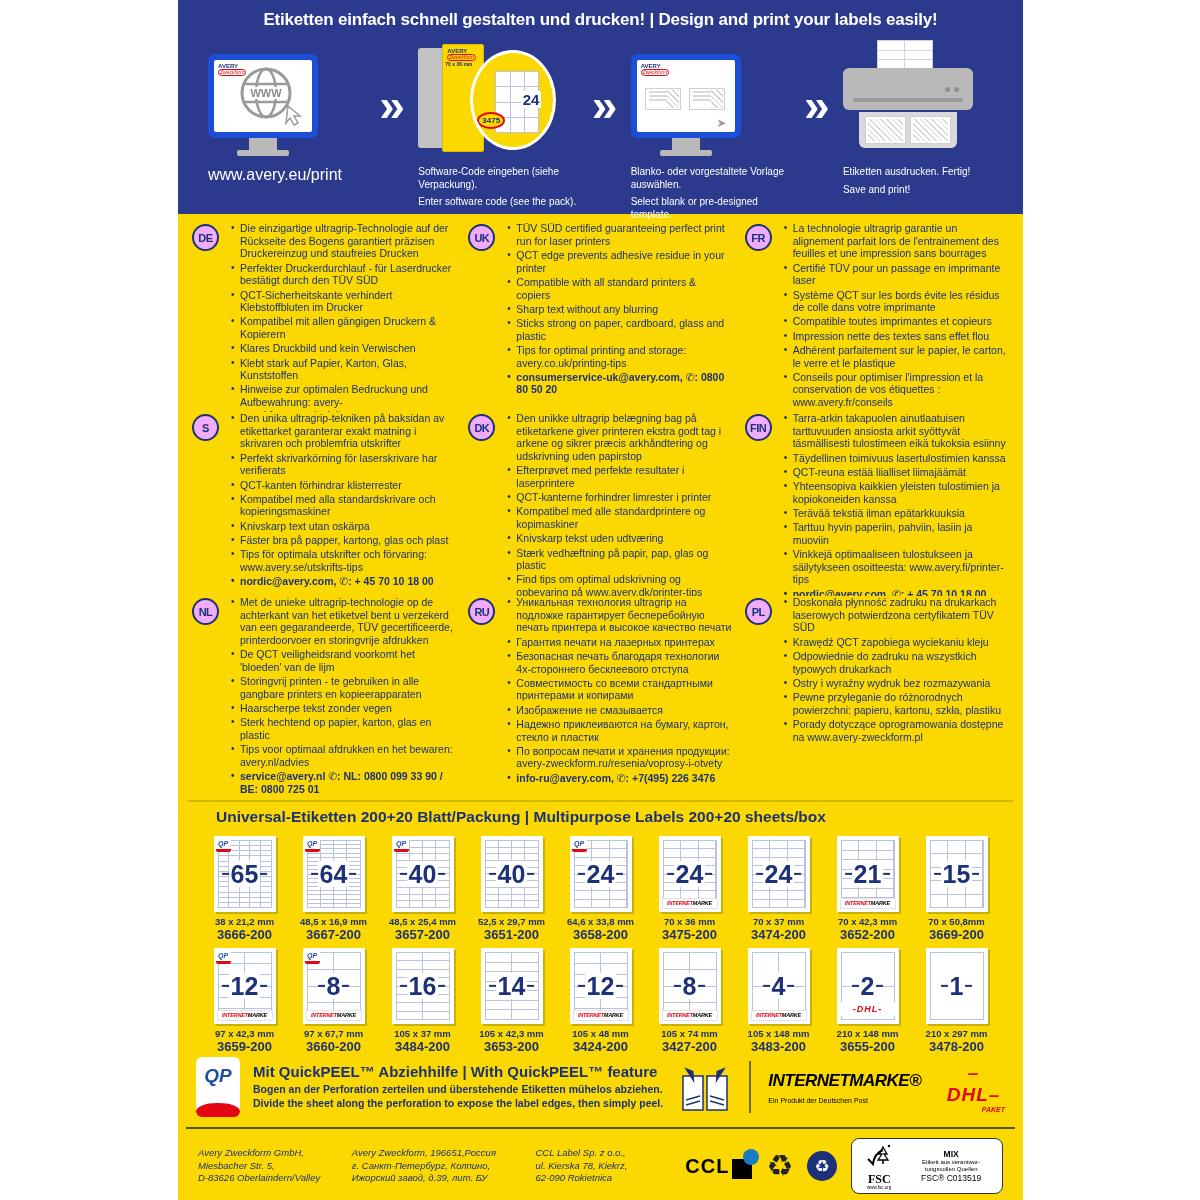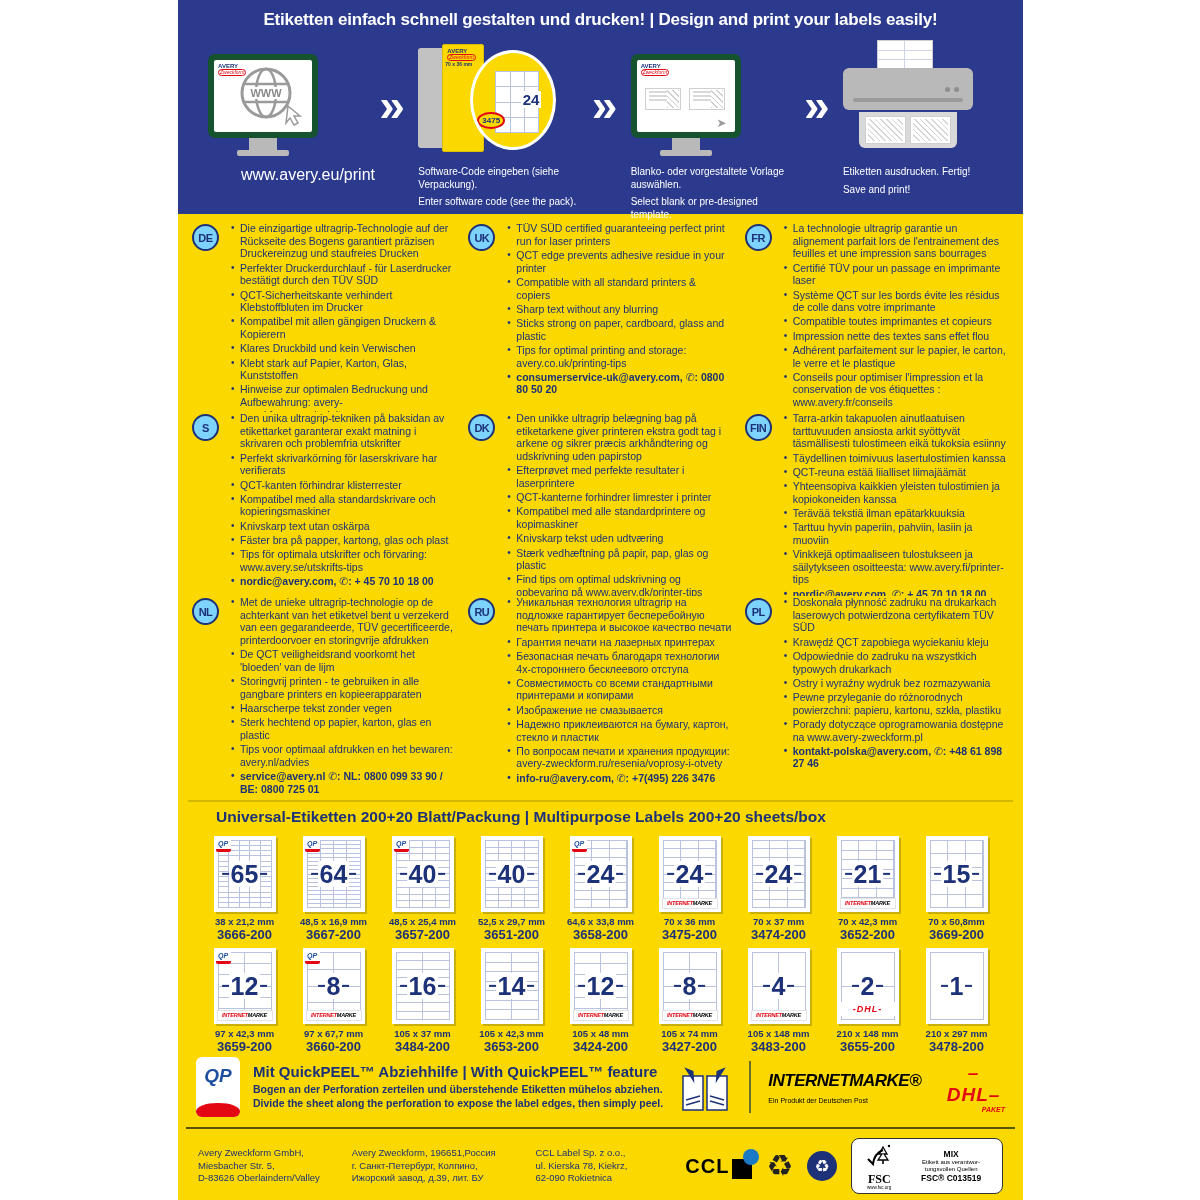--- a/index.html
+++ b/index.html
@@ -7,27 +7,27 @@
   .page { position:relative; width:1132px; height:1200px; background:#fff; overflow:hidden; }
   .content { position:absolute; left:178px; top:0; width:845px; height:1200px; background:#fbd900; }
 
   
   .hdr { position:absolute; top:0; left:0; width:100%; height:214px; background:#2b3a8c; color:#fff; padding:10px 16px 0; }
   .hdr-title { text-align:center; font-size:17px; font-weight:bold; letter-spacing:-0.2px; }
   .steps { display:flex; justify-content:space-between; align-items:flex-start; margin-top:8px; padding:0 14px; }
   .step { display:flex; flex-direction:column; }
   .iconbox { height:118px; display:flex; align-items:flex-end; }
   .chev { font-size:46px; font-weight:bold; color:#fff; align-self:flex-start; margin-top:44px; line-height:1; }
-  .cap-big { font-size:16px; margin-top:10px;margin-left:33px; }
+  .cap-big { font-size:16px; margin-top:10px; }
   .cap { font-size:10px; line-height:1.25; margin-top:10px; }
   .cap + .cap { margin-top:5px; }
 
   
   .monitor { width:110px; }
-  .mon-frame { background:#14532d; border-radius:7px; padding:6px; }
+  .mon-frame { background:#1d4ed8; border-radius:7px; padding:6px; }
   .mon-inner { background:#fff; height:72px; border-radius:2px; position:relative; overflow:hidden; }
   .mon-stand { width:28px; height:12px; background:#b9b9b9; margin:0 auto; }
   .mon-base { width:52px; height:6px; background:#b9b9b9; margin:0 auto; border-radius:2px; }
   .brand { position:absolute; top:3px; left:4px; line-height:1; }
   .brand .b1 { font-size:6px; font-weight:bold; color:#1c3177; display:block; }
   .brand .b2 { font-size:5px; font-style:italic; color:#e30613; display:block; border:1px solid #e30613; border-radius:4px; padding:0 1px; }
 
   
   .packicon { position:relative; width:150px; height:112px; }
   .pack-back { position:absolute; left:0; top:4px; width:40px; height:100px; background:#c2c2c2; border-radius:3px; }
@@ -55,21 +55,21 @@
   .pr-dots { position:absolute; right:14px; top:10px; }
   .pr-dots i { display:inline-block; width:5px; height:5px; border-radius:50%; background:#8f8f8f; margin-left:4px; }
   .pr-out { position:absolute; left:16px; top:72px; width:98px; height:36px; background:#d9d9d9; border-radius:0 0 6px 6px; padding:4px 6px; display:flex; gap:4px; }
   .pr-out .sheet { flex:1; background:#fff; border:1px solid #cfcfcf; position:relative; }
   .pr-out .sheet em { position:absolute; inset:2px; background:repeating-linear-gradient(45deg,#d5d5d5 0 1px,transparent 1px 4px); }
 
   
   .langs { position:absolute; top:216px; left:0; width:100%; padding:6px 14px 0; display:grid;
            grid-template-columns:repeat(3,1fr); column-gap:12px; grid-template-rows:190px 184px 212px; }
   .lang { position:relative; padding-left:38px; overflow:hidden; }
-  .lang-badge { position:absolute; left:0; top:2px; width:27px; height:27px; border:2.5px solid #1c3177; border-radius:50%; background:#7dd3fc; color:#1c3177; font-weight:bold; font-size:11px; display:flex; align-items:center; justify-content:center; letter-spacing:-0.5px; }
+  .lang-badge { position:absolute; left:0; top:2px; width:27px; height:27px; border:2.5px solid #1c3177; border-radius:50%; background:#f0abfc; color:#1c3177; font-weight:bold; font-size:11px; display:flex; align-items:center; justify-content:center; letter-spacing:-0.5px; }
   .lang ul { list-style:none; }
   .lang li, .lang .contact { position:relative; padding-left:10px; font-size:10.5px; line-height:1.21; color:#1c3177; margin-bottom:1.5px; }
   .lang li::before, .lang .contact::before { content:"•"; position:absolute; left:1px; top:0; font-size:10px; }
   .lang .contact { font-weight:bold; }
 
   
   .soft-divider { position:absolute; top:800px; left:10px; right:10px; height:2px; background:rgba(110,100,0,.28); }
   .labels-sec { position:absolute; top:804px; left:0; width:100%; padding:0 22px; }
   .labels-title { font-size:15.5px; font-weight:bold; color:#1c3177; margin:4px 0 10px 16px; }
   .cards { display:grid; grid-template-columns:repeat(9,1fr); margin-top:2px; }
@@ -101,36 +101,36 @@
   .im-logo { color:#000; }
   .im-logo .word { font-size:17px; font-weight:bold; font-style:italic; letter-spacing:-0.5px; }
   .im-logo .sub { font-size:7px; margin-top:6px; }
   .dhl-logo { color:#e30613; text-align:center; margin-left:8px; }
   .dhl-logo .word { font-size:19px; font-weight:bold; font-style:italic; letter-spacing:1px; }
   .dhl-logo .sub { font-size:7px; font-weight:bold; font-style:italic; text-align:right; }
 
   
   .foot-divider { position:absolute; top:1127px; left:8px; right:8px; height:2px; background:#55550e; }
   .footer { position:absolute; top:1138px; left:0; width:100%; padding:0 20px; display:flex; align-items:center; gap:14px; }
-  .addr { font-size:9.5px; line-height:1.3; color:#1c3177; white-space:pre-line; }
+  .addr { font-size:9.5px; line-height:1.3; color:#1c3177; white-space:pre-line;font-style:italic; }
   .addr.a1 { width:140px; } .addr.a2 { width:170px; } .addr.a3 { width:130px; }
   .ccl { display:flex; align-items:center; margin-left:6px; }
   .ccl .word { font-size:20px; font-weight:bold; color:#000; letter-spacing:1px; }
   .ccl .mark { position:relative; width:20px; height:20px; background:#000; margin-left:3px; margin-top:6px; }
   .ccl .mark::after { content:""; position:absolute; right:-7px; top:-10px; width:16px; height:16px; border-radius:50%; background:#1a7ac4; }
   .eco { font-size:30px; color:#222; line-height:1; }
   .greendot { width:30px; height:30px; border-radius:50%; background:#1c3177; color:#fff; font-size:17px; display:flex; align-items:center; justify-content:center; }
   .fsc { width:152px; height:56px; background:#fff; border:1.5px solid #333; border-radius:8px; display:flex; align-items:center; padding:3px 5px; gap:4px; }
   .fsc-left { width:44px; text-align:center; color:#000; }
   .fsc-left .name { font-family:"Liberation Serif","DejaVu Serif",serif; font-weight:bold; font-size:12px; line-height:1; }
   .fsc-left .url { font-size:4.5px; }
   .fsc-right { flex:1; text-align:center; color:#000; }
   .fsc-right .mix { font-size:8.5px; font-weight:bold; }
   .fsc-right .desc { font-size:6px; line-height:1.15; white-space:pre-line; }
-  .fsc-right .code { font-size:8.5px; font-weight:bold; margin-top:1px; }
+  .fsc-right .code { font-size:8.5px; font-weight:normal; margin-top:1px; }
 </style>
 </head>
 <body>
 
 <div class="page">
   <div class="content">
 
     <div class="hdr">
       <div class="hdr-title">Etiketten einfach schnell gestalten und drucken! | Design and print your labels easily!</div>
       <div class="steps">
@@ -391,21 +391,20 @@
         <span class="lang-badge">PL</span>
         <ul>
 
             <li>Doskonała płynność zadruku na drukarkach laserowych potwierdzona certyfikatem TÜV SÜD</li>
             <li>Krawędź QCT zapobiega wyciekaniu kleju</li>
             <li>Odpowiednie do zadruku na wszystkich typowych drukarkach</li>
             <li>Ostry i wyraźny wydruk bez rozmazywania</li>
             <li>Pewne przyleganie do różnorodnych powierzchni: papieru, kartonu, szkła, plastiku</li>
             <li>Porady dotyczące oprogramowania dostępne na www.avery-zweckform.pl</li>
           </ul>
-        <div class="contact">kontakt-polska@avery.com, ✆: +48 61 898 27 46</div>
       </div>
 
     </div>
 
     <div class="soft-divider"></div>
     <div class="labels-sec">
       <div class="labels-title">Universal-Etiketten 200+20 Blatt/Packung | Multipurpose Labels 200+20 sheets/box</div>
 
       <div class="cards">
 

